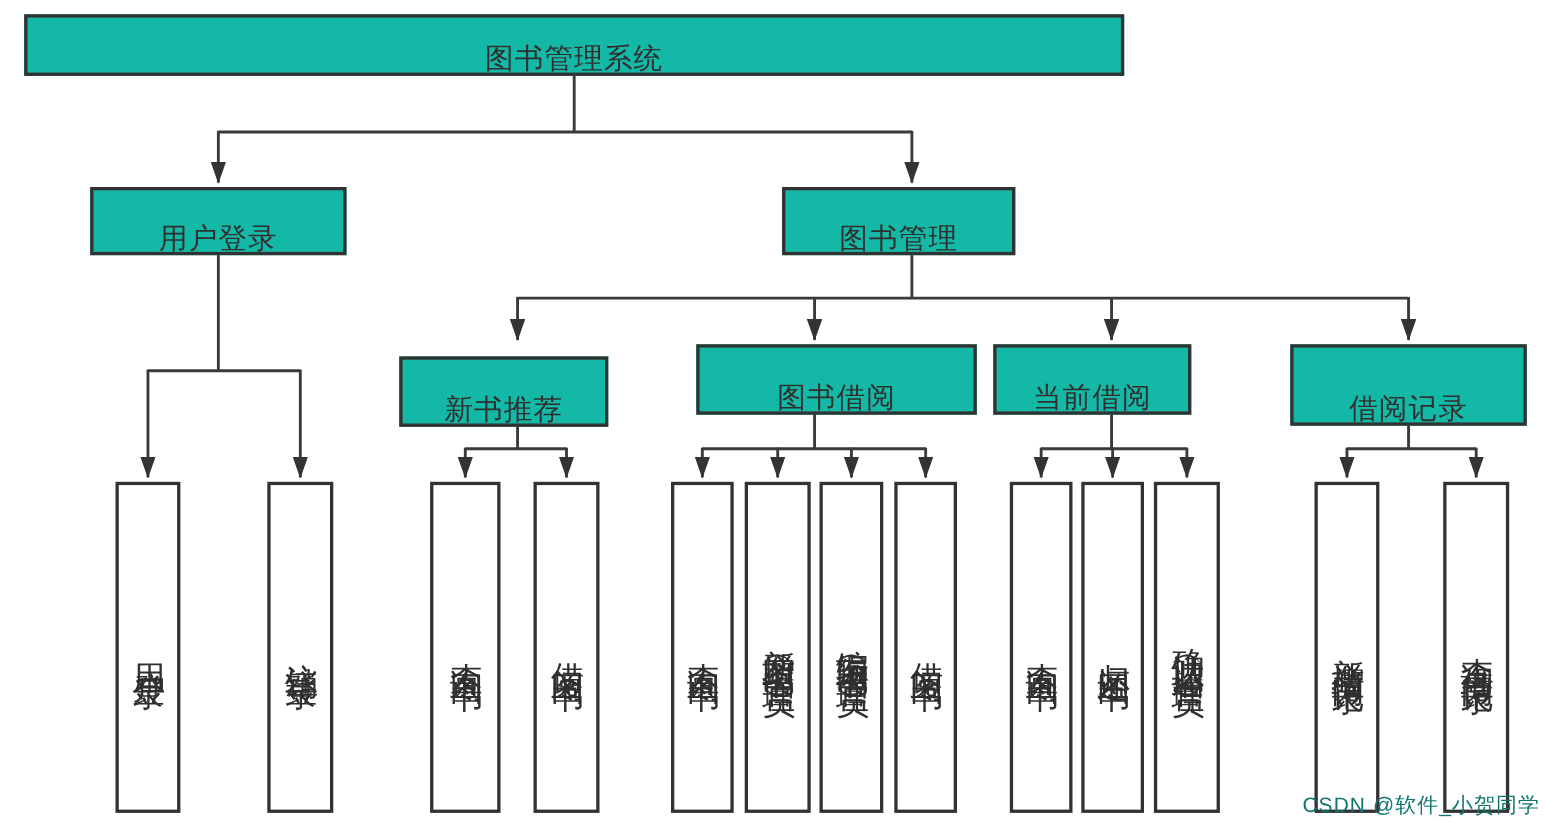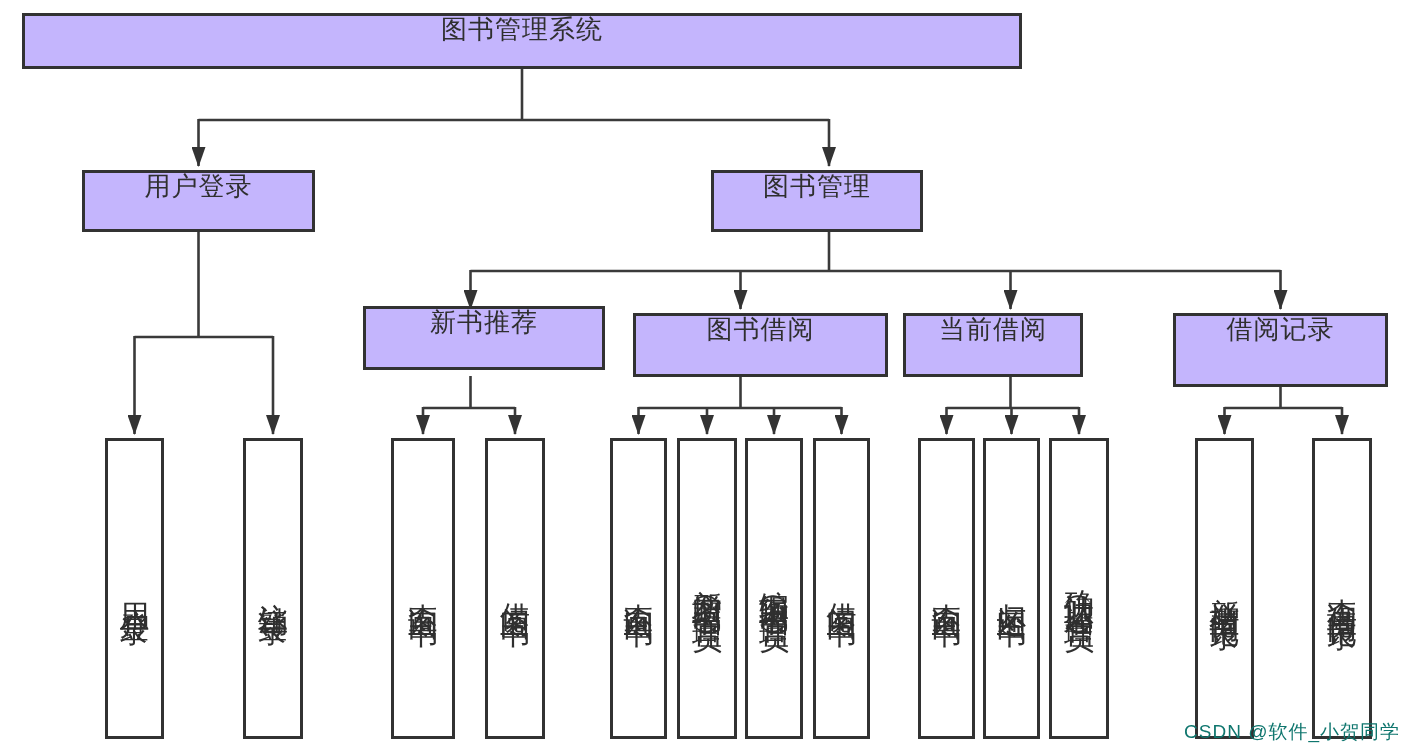--- a/index.html
+++ b/index.html
@@ -8,22 +8,22 @@
     width:1405px;height:747px;
     background:#ffffff;
     font-family:"Liberation Sans","DejaVu Sans",sans-serif;
     overflow:hidden;
   }
   .wires{position:absolute;left:0;top:0;z-index:1;}
   .node{
     position:absolute;
     box-sizing:border-box;
     border:3px solid #323232;
-    background:#c4b5fd;
-    display:flex;align-items:flex-start;justify-content:center;
+    background:#14b8a6;
+    display:flex;align-items:flex-end;justify-content:center;
     z-index:2;
   }
   .node span{
     color:#2f2f2f;font-size:26px;line-height:1;letter-spacing:1px;white-space:nowrap;
   }
   .leaf{
     position:absolute;
     top:438px;height:301px;
     box-sizing:border-box;
     border:3px solid #323232;
@@ -119,21 +119,21 @@
     <span>图书管理系统</span>
   </div>
 
   <div class="node" style="left:82px;top:170px;width:233px;height:62px">
     <span>用户登录</span>
   </div>
   <div class="node" style="left:711px;top:170px;width:212px;height:62px">
     <span>图书管理</span>
   </div>
 
-  <div class="node" style="left:363px;top:306px;width:242px;height:64px">
+  <div class="node" style="left:363px;top:324px;width:190px;height:64px">
     <span>新书推荐</span>
   </div>
   <div class="node" style="left:633px;top:313px;width:255px;height:64px">
     <span>图书借阅</span>
   </div>
   <div class="node" style="left:903px;top:313px;width:180px;height:64px">
     <span>当前借阅</span>
   </div>
   <div class="node" style="left:1173px;top:313px;width:215px;height:74px">
     <span>借阅记录</span>

